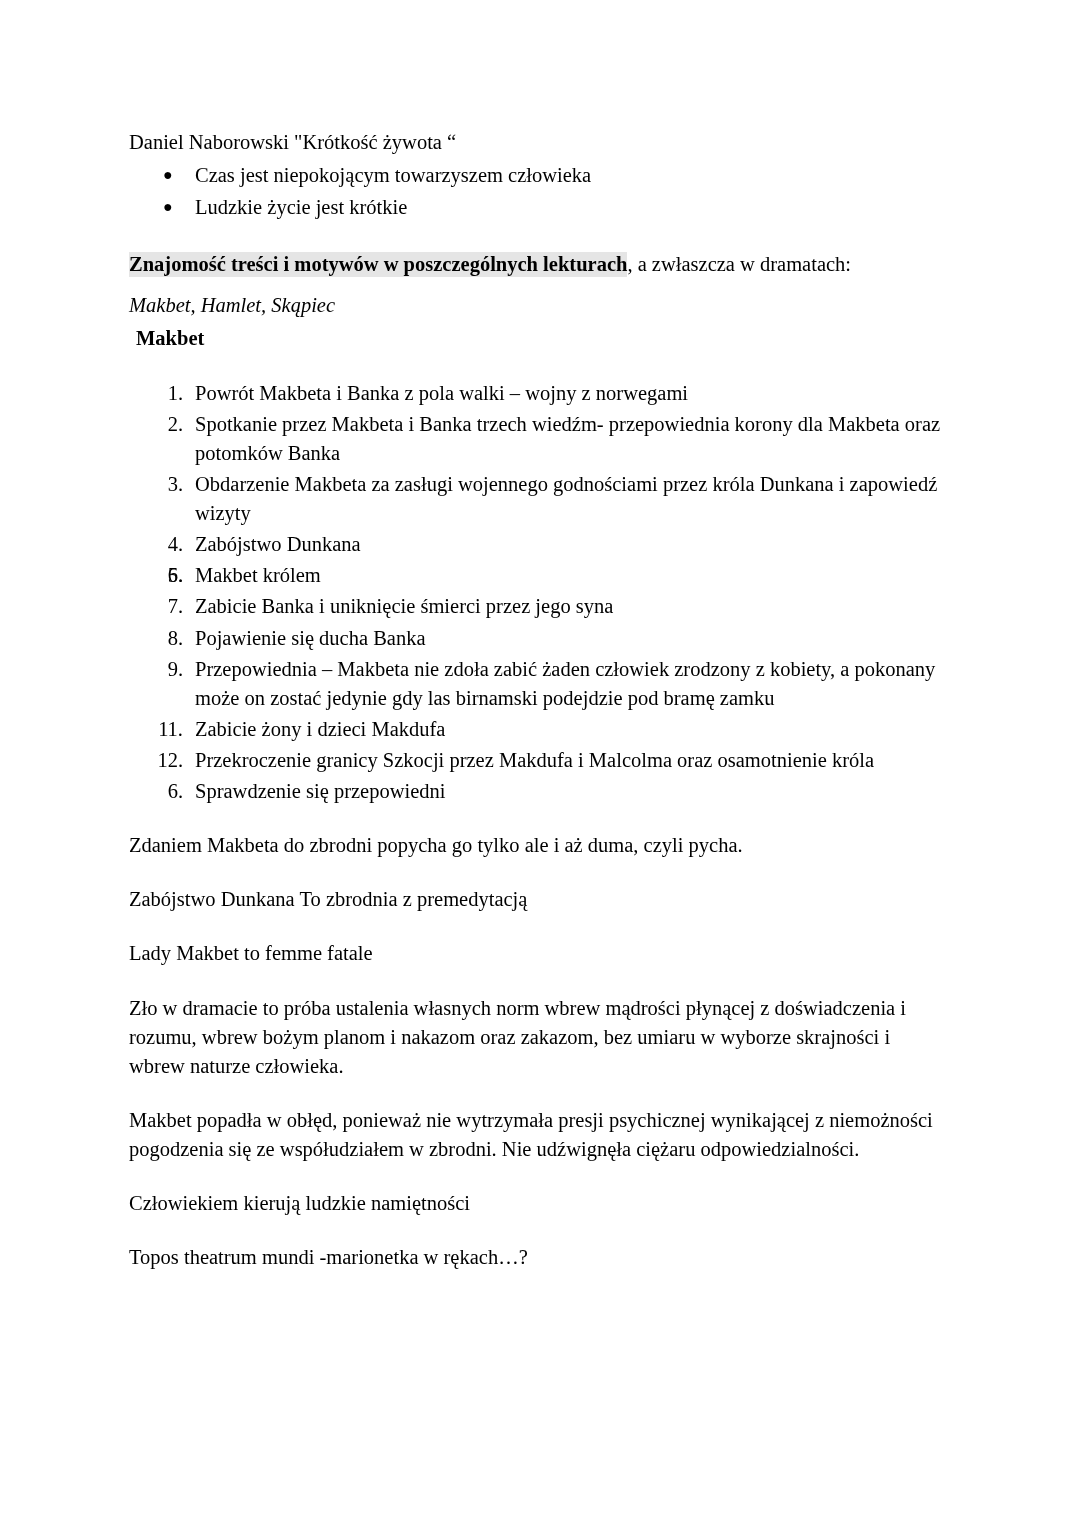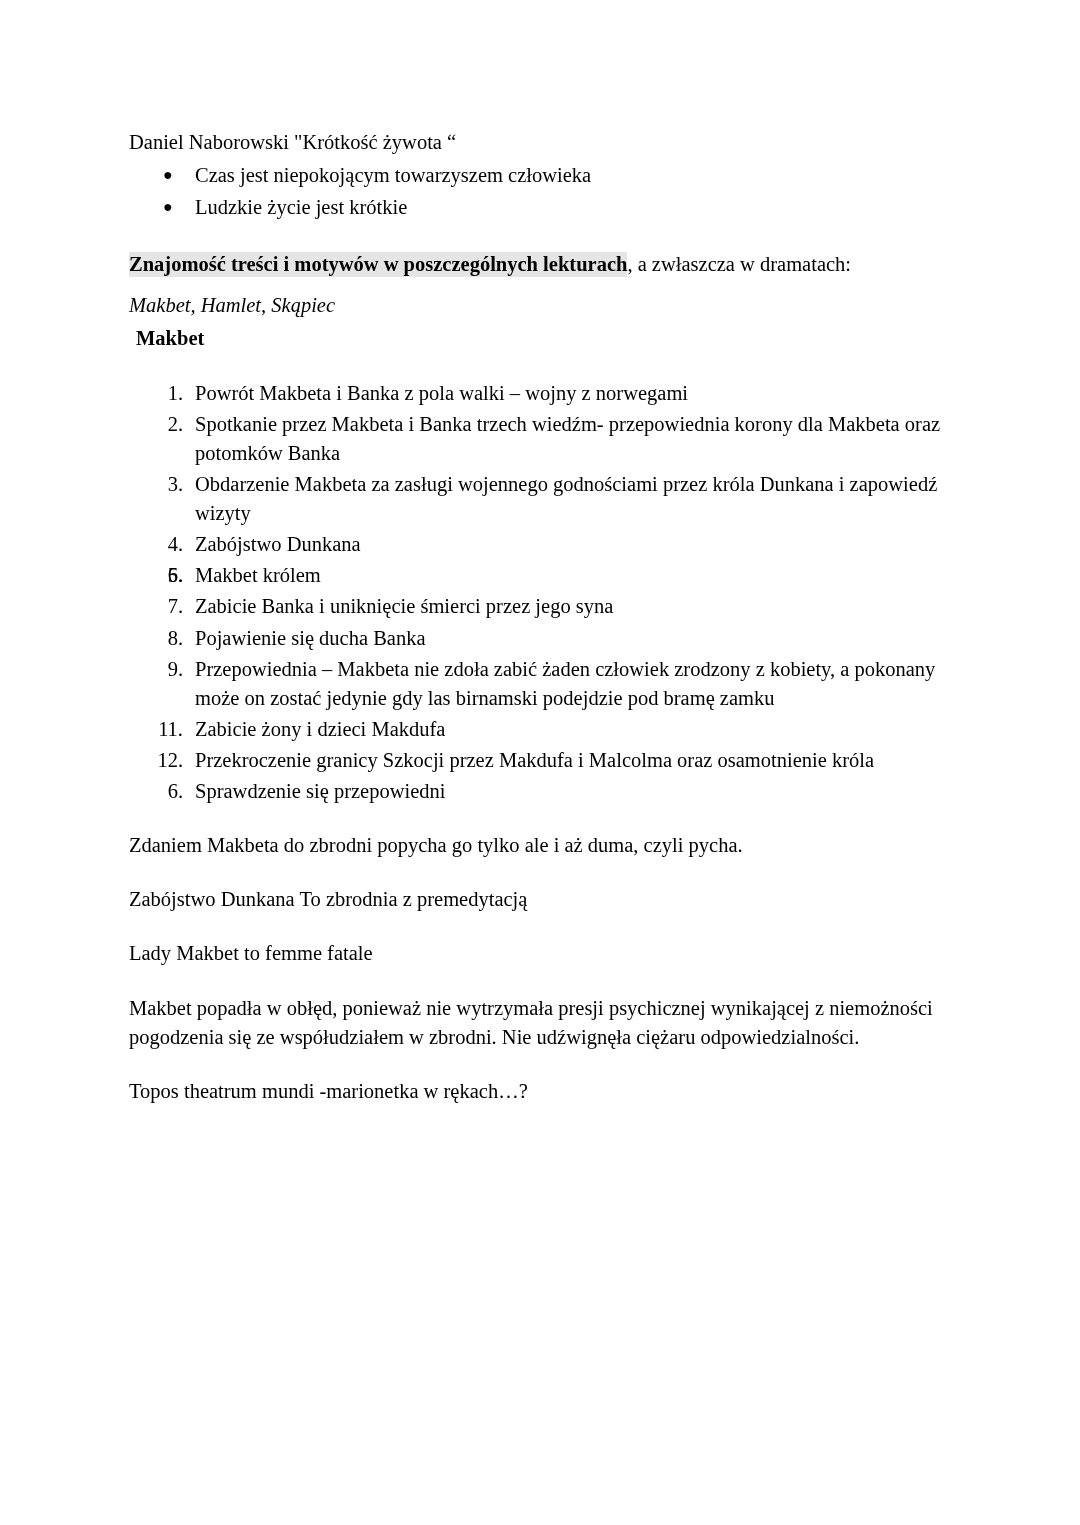--- a/index.html
+++ b/index.html
@@ -165,17 +165,19 @@
       </li>
       <li>
         <span class="num">6.</span>
         <span>Sprawdzenie się przepowiedni</span>
       </li>
     </ol>
 
     <p class="para">Zdaniem Makbeta do zbrodni popycha go tylko ale i aż  duma, czyli pycha.</p>
     <p class="para">Zabójstwo Dunkana To zbrodnia z premedytacją</p>
     <p class="para">Lady Makbet to femme fatale</p>
+    <p class="para">Zło w dramacie to próba ustalenia własnych norm wbrew mądrości płynącej z doświadczenia i rozumu, wbrew bożym planom i nakazom oraz zakazom, bez umiaru w wyborze skrajności i wbrew naturze człowieka.</p>
     <p class="para">Makbet popadła w obłęd, ponieważ nie wytrzymała presji psychicznej wynikającej z niemożności pogodzenia się ze współudziałem w zbrodni. Nie udźwignęła ciężaru odpowiedzialności.</p>
+    <p class="para">Człowiekiem kierują ludzkie namiętności</p>
     <p class="para">Topos theatrum mundi -marionetka w rękach…?</p>
 
   </div>
 </div>
 
 </body></html>

